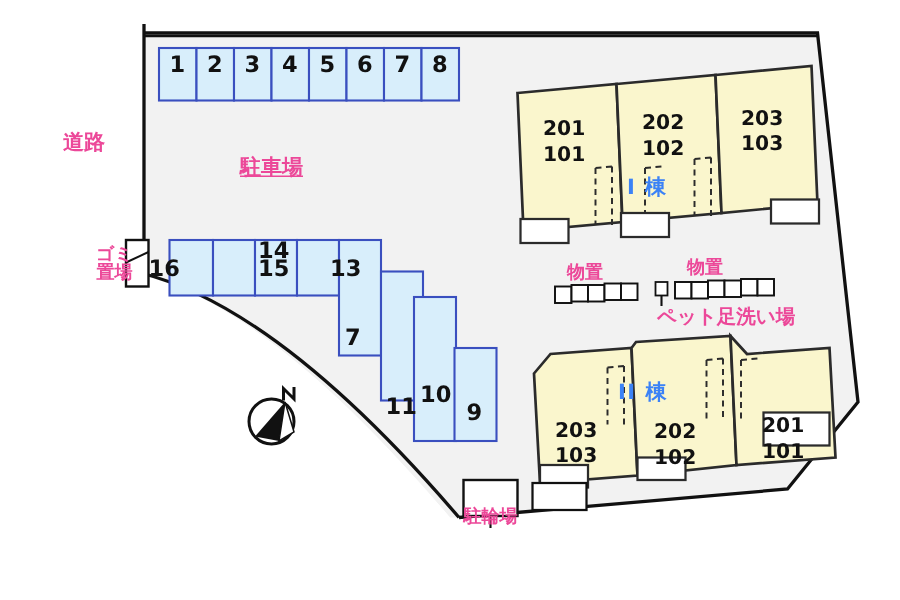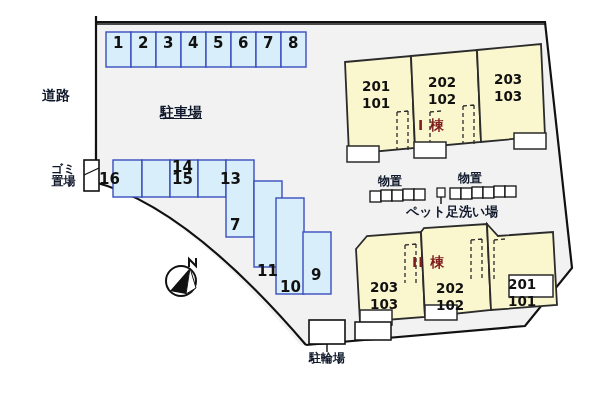--- a/index.html
+++ b/index.html
@@ -38,29 +38,29 @@
   }
   .unit-num {
     font-size: 13.5px;
     font-weight: 700;
     color: #111111;
     text-align: center;
   }
   .jp {
     font-family: "DejaVu Sans", "Liberation Sans", sans-serif;
     font-weight: 700;
-    color: #0f172a;
+    color: #ec4899;
   }
   .jp-14 { font-size: 14px; }
-  .jp-13 { font-size: 13px; }
+  .jp-13 { font-size: 13px; margin-left: 32px; }
   .jp-12 { font-size: 12px; }
   .bldg-tag {
     font-size: 14px;
     font-weight: 700;
-    color: #7f1d1d;
+    color: #3b82f6;
     letter-spacing: 1px;
   }
   .twoline { text-align: center; }
 </style>
 </head>
 <body>
 
 <div id="stage">
 
   <svg id="plan-svg" viewBox="0 0 600 400">
@@ -185,31 +185,31 @@
   <div class="lbl stall-num" style="left:238px; top:36px;">6</div>
   <div class="lbl stall-num" style="left:263px; top:36px;">7</div>
   <div class="lbl stall-num" style="left:288px; top:36px;">8</div>
 
   <div class="lbl stall-num" style="left:99px; top:172px;">16</div>
   <div class="lbl stall-num" style="left:144px; top:172px;padding-left:28px;">15</div>
   <div class="lbl stall-num" style="left:172px; top:160px;">14</div>
   <div class="lbl stall-num" style="left:200px; top:172px;padding-left:20px;">13</div>
   <div class="lbl stall-num" style="left:230px; top:218px;">7</div>
   <div class="lbl stall-num" style="left:257px; top:264px;">11</div>
-  <div class="lbl stall-num" style="left:280px; top:280px;">10</div>
+  <div class="lbl stall-num" style="left:280px; top:256px;">10</div>
   <div class="lbl stall-num" style="left:311px; top:268px;">9</div>
 
   <div class="lbl jp jp-14" style="left:42px; top:88px;">道路</div>
 
   <div class="lbl jp jp-14" style="left:160px; top:105px;text-decoration:underline;">駐車場</div>
 
-  <div class="lbl jp jp-12 twoline" style="left:51px; top:163px; line-height:1.0;text-align:right;">ゴミ
+  <div class="lbl jp jp-12 twoline" style="left:64px; top:163px; line-height:1.0;">ゴミ
 置場</div>
 
-  <div class="lbl jp jp-12" style="left:309px; top:352px;">駐輪場</div>
+  <div class="lbl jp jp-12" style="left:309px; top:338px;">駐輪場</div>
 
   <div class="lbl jp jp-12" style="left:378px; top:175px;">物置</div>
 
   <div class="lbl jp jp-12" style="left:458px; top:172px;">物置</div>
 
   <div class="lbl jp jp-13" style="left:406px; top:205px;">ペット足洗い場</div>
 
   <div class="lbl unit-num" style="left:362px; top:79px;">201</div>
   <div class="lbl unit-num" style="left:362px; top:96px;">101</div>
 

